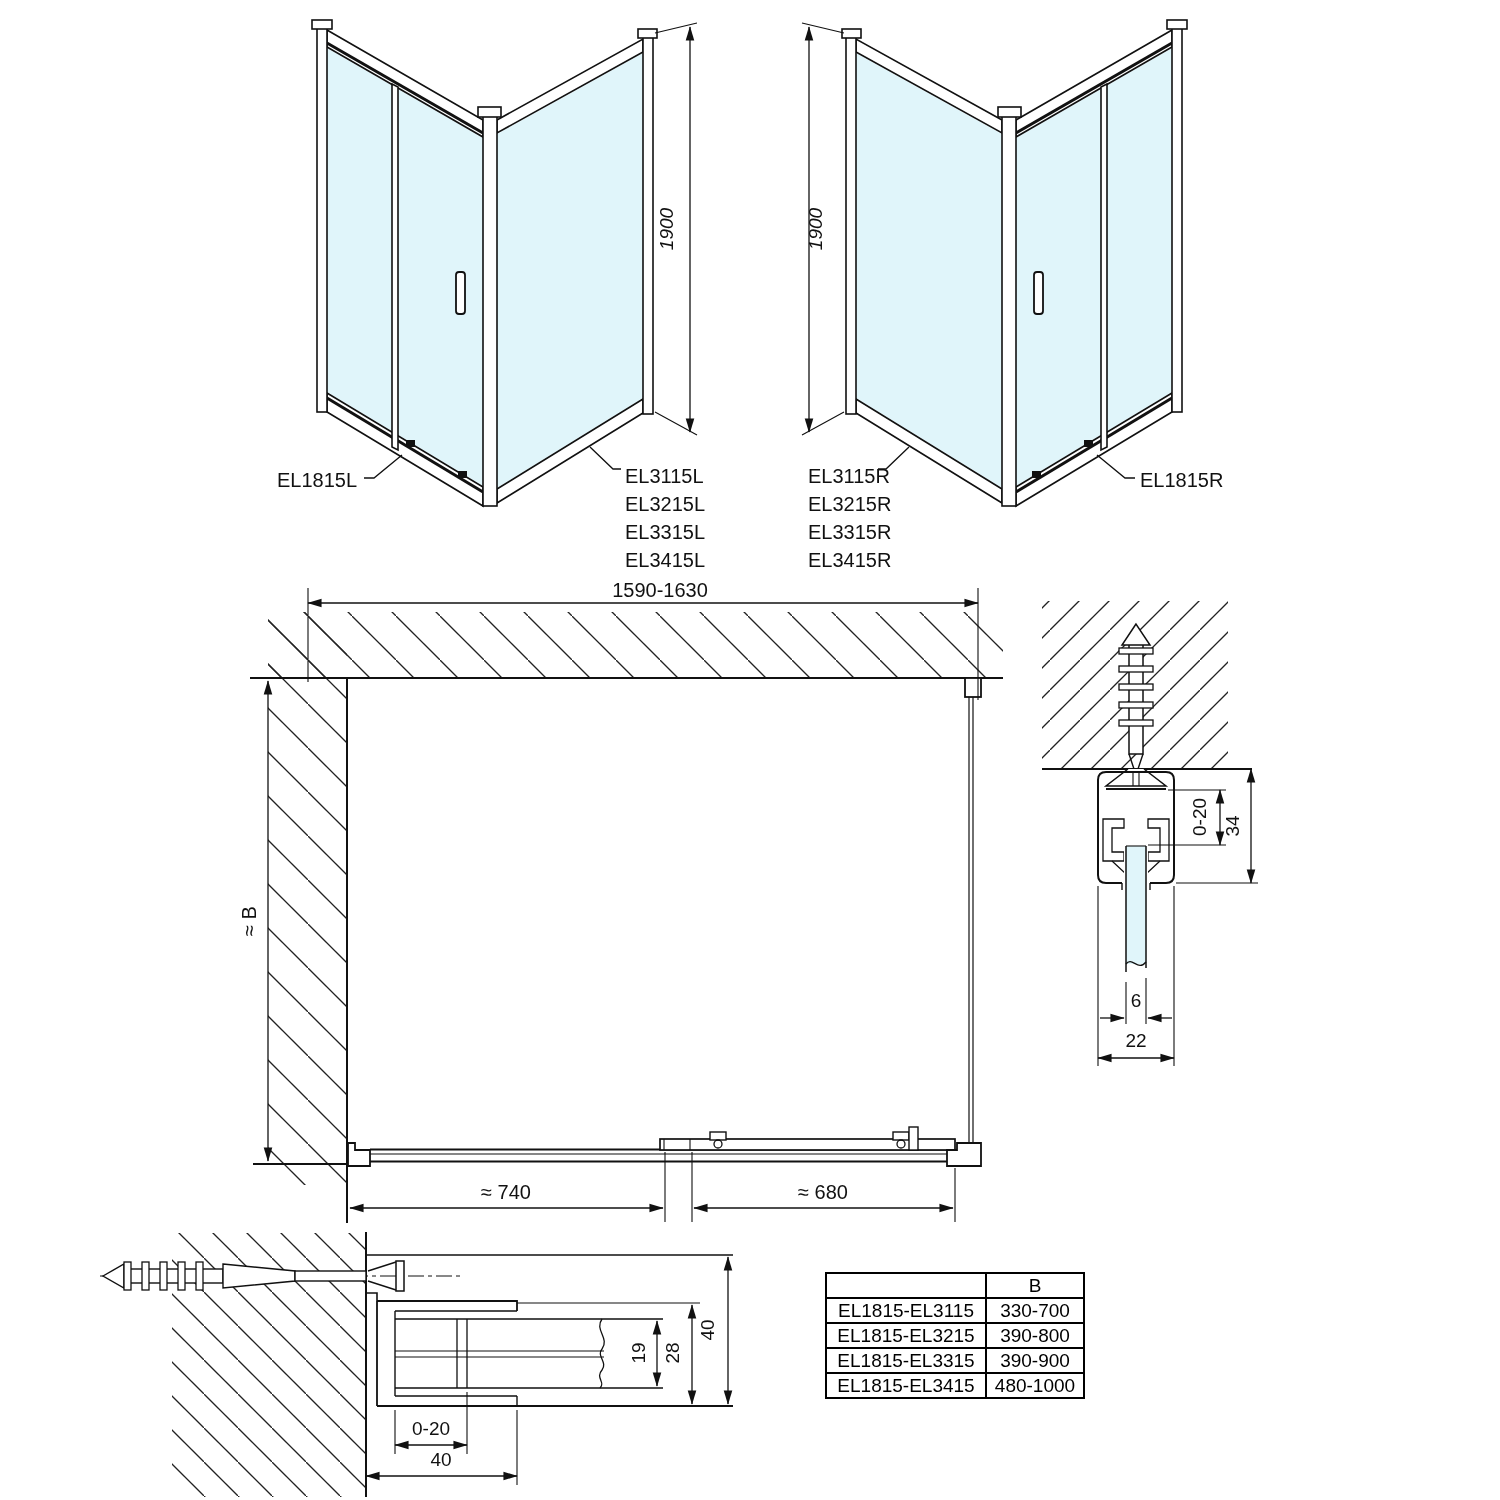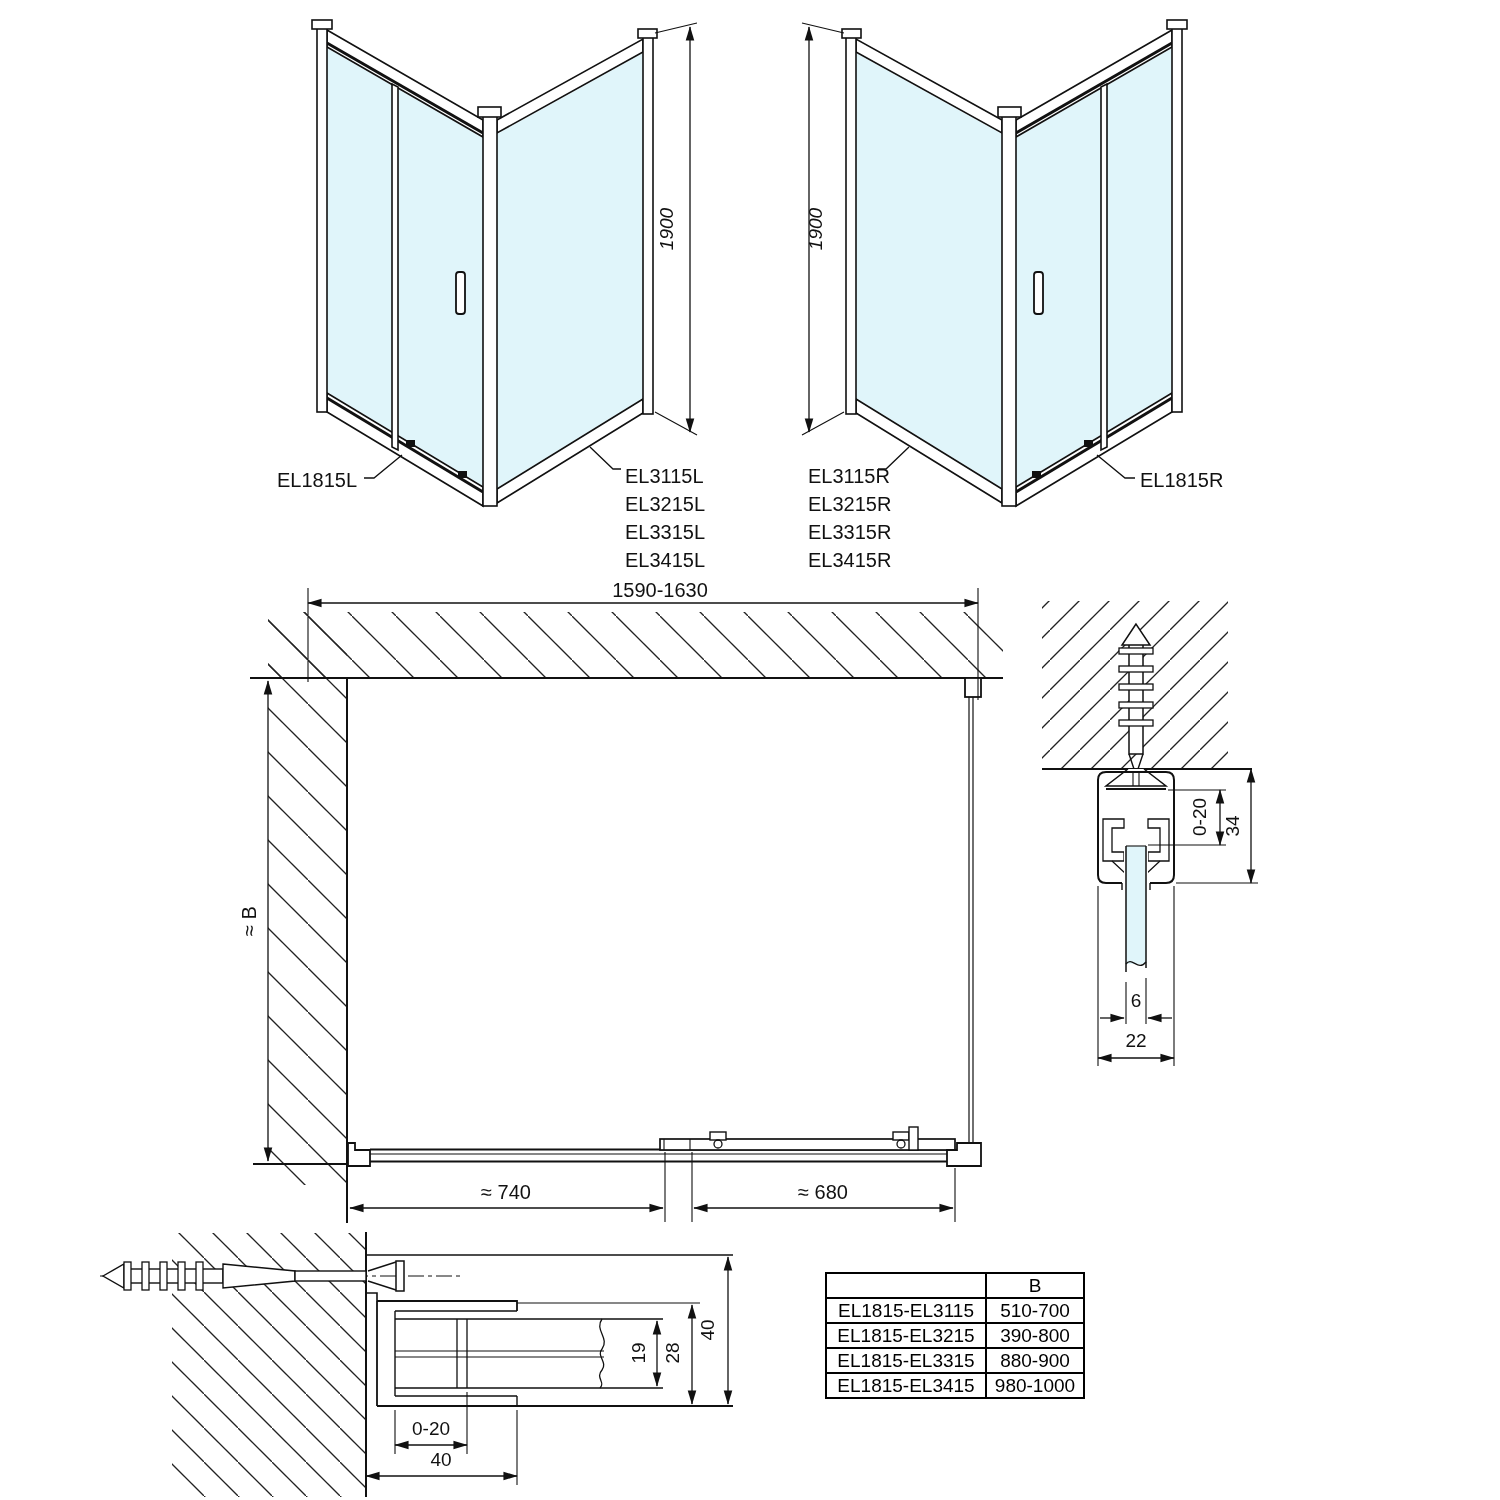--- a/index.html
+++ b/index.html
@@ -213,30 +213,30 @@
 
 <div class="size-table">
   <table>
     <tbody>
       <tr>
         <td class="c1"></td>
         <td class="c2">B</td>
       </tr>
       <tr>
         <td class="c1">EL1815-EL3115</td>
-        <td class="c2">510-700</td>
+        <td class="c2">330-700</td>
       </tr>
       <tr>
         <td class="c1">EL1815-EL3215</td>
         <td class="c2">390-800</td>
       </tr>
       <tr>
         <td class="c1">EL1815-EL3315</td>
-        <td class="c2">880-900</td>
+        <td class="c2">390-900</td>
       </tr>
       <tr>
         <td class="c1">EL1815-EL3415</td>
-        <td class="c2">980-1000</td>
+        <td class="c2">480-1000</td>
       </tr>
     </tbody>
   </table>
 </div>
 </div>
 
 </body></html>

